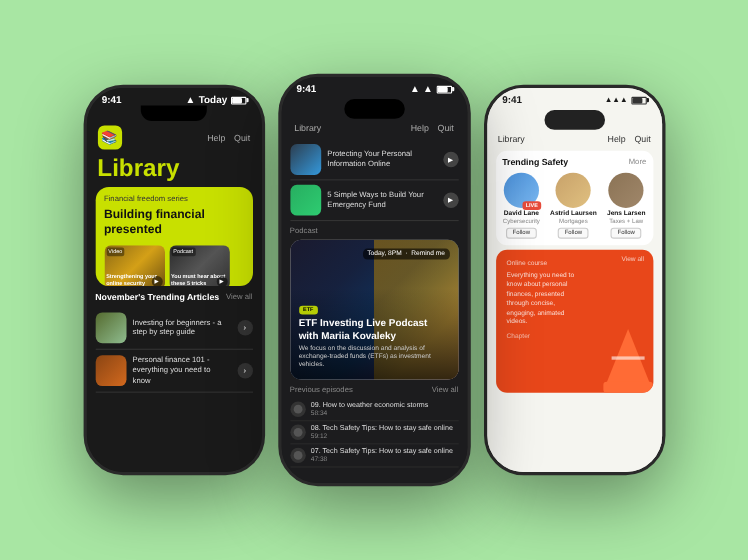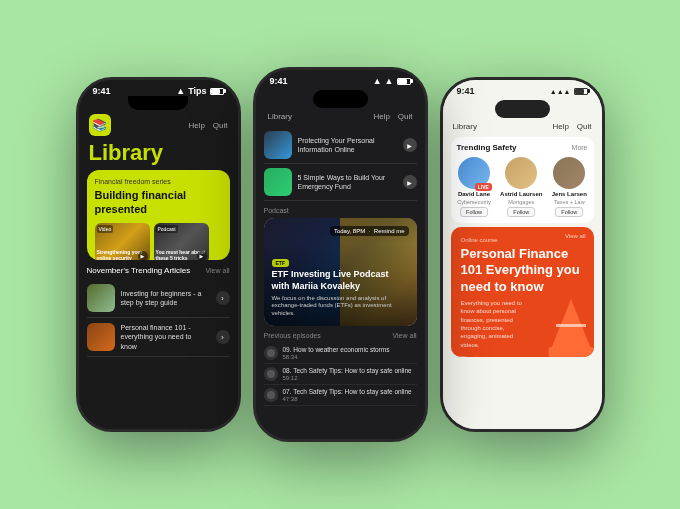--- a/index.html
+++ b/index.html
@@ -220,21 +220,21 @@
 
     .trending-header {
       display: flex;
       justify-content: space-between;
       align-items: center;
       margin-bottom: 4px;
     }
 
     .trending-title {
       font-size: 8px;
-      font-weight: 400;
+      font-weight: 700;
       color: #fff;
     }
 
     .view-all {
       font-size: 7px;
       color: #888;
     }
 
     .article-item {
       display: flex;
@@ -340,21 +340,21 @@
       color: #888;
       padding: 2px 8px;
     }
 
     .podcast-banner {
       margin: 2px 8px;
       background: #a3a3a3;
       border-radius: 10px;
       overflow: hidden;
       position: relative;
-      height: 108px;
+      height: 127px;
     }
 
     .banner-bg {
       width: 100%;
       height: 100%;
       background: linear-gradient(135deg, #1a1a2e 0%, #16213e 30%, #0f3460 60%, #533483 100%);
       position: relative;
     }
 
     .banner-person {
@@ -660,21 +660,21 @@
 
 <div class="phones-container">
 
   <div class="phone phone-left">
     <div class="left-screen">
 
       <div class="status-bar status-bar-dark">
         <span>9:41</span>
         <div class="status-icons">
           <span>▲</span>
-          <span>Tips</span>
+          <span>Today</span>
           <div class="battery">
               <div class="battery-fill"></div>
             </div>
         </div>
       </div>
       <div class="notch"></div>
 
       <div class="left-header">
         <div class="app-icon">📚</div>
         <div class="header-links">
@@ -858,21 +858,20 @@
             <span class="mentor-name">Jens Larsen</span>
             <span class="mentor-specialty">Taxes + Law</span>
             <button class="follow-btn">Follow</button>
           </div>
         </div>
       </div>
 
       <div class="course-card">
         <span class="view-all-link">View all</span>
         <div class="course-label">Online course</div>
-        <div class="course-title">Personal Finance 101 Everything you need to know</div>
         <div class="course-desc">Everything you need to know about personal finances, presented through concise, engaging, animated videos.</div>
         <div class="course-cone">
           <div class="cone-shape"></div>
           <div class="cone-stripe"></div>
           <div class="cone-base"></div>
         </div>
         <div class="course-footer">
           <div class="course-chapter-label">Chapter</div>
 
         </div>

